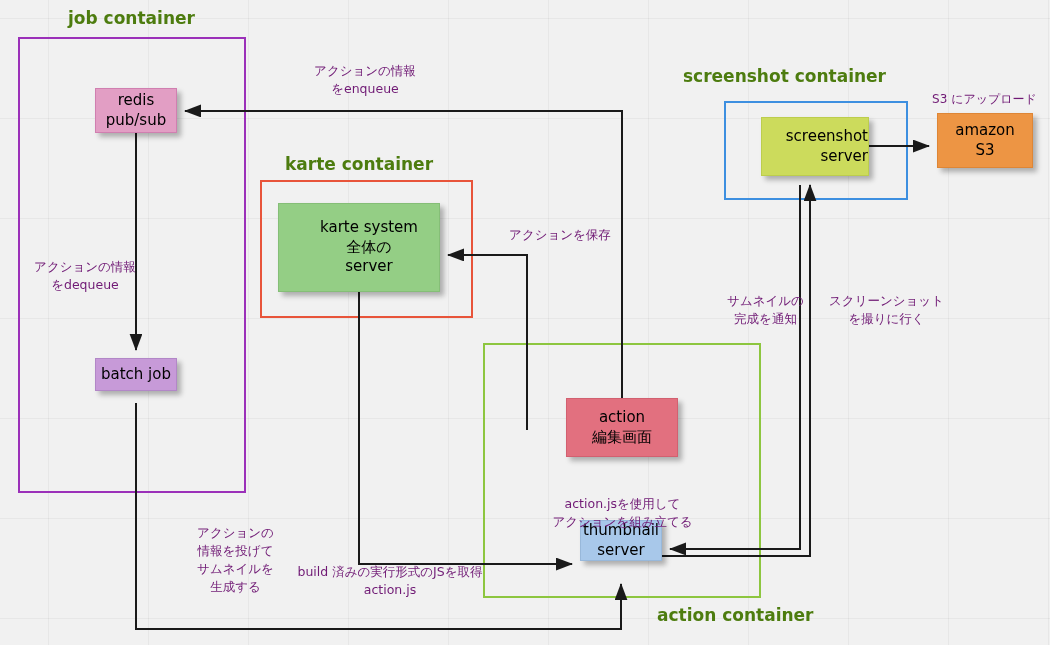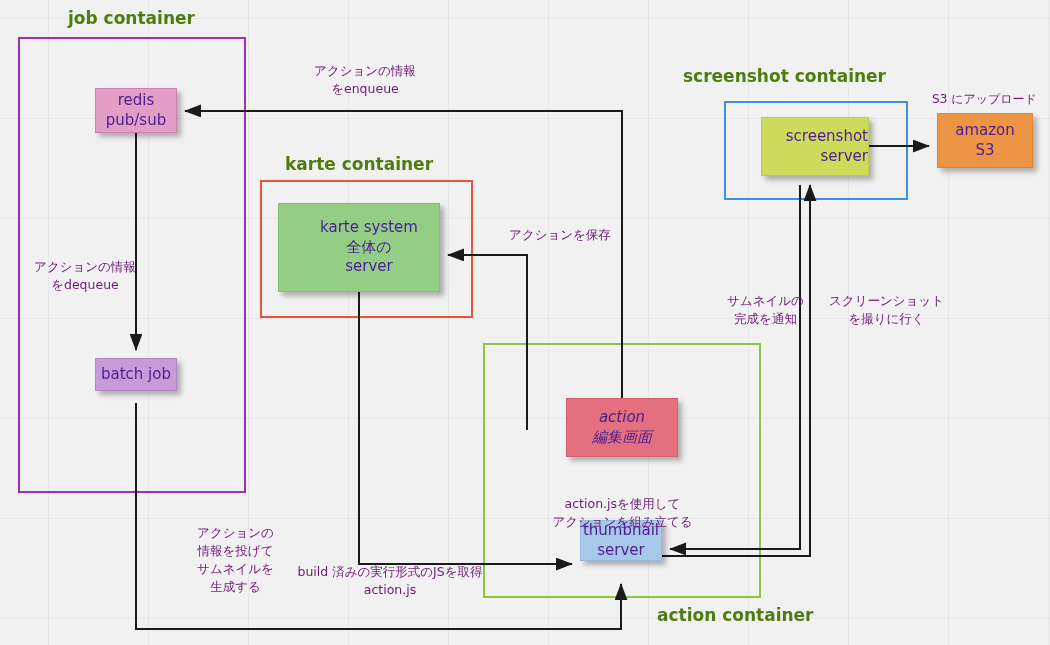--- a/index.html
+++ b/index.html
@@ -47,21 +47,21 @@
   }
   .node {
     position: absolute;
     box-sizing: border-box;
     display: flex;
     flex-direction: column;
     align-items: center;
     justify-content: center;
     text-align: center;
     font-size: 15px;
-    color: #4c1d95;
+    color: #000000;
     line-height: 1.32;
     box-shadow: 4px 4px 5px rgba(0,0,0,0.28);
   }
   .node .ln { display: block; }
   .edge-label {
     position: absolute;
     font-size: 12.5px;
     color: #701a75;
     text-align: center;
     line-height: 1.45;
@@ -132,21 +132,21 @@
   <div class="node" id="n-shot" style="left: 761px; top: 117px; width: 108px; height: 59px; background: rgb(204, 219, 92); border: 1px solid rgb(188, 205, 77); align-items: flex-end;">
     <span class="ln">screenshot</span>
     <span class="ln">server</span>
   </div>
 
   <div class="node" id="n-s3" style="left: 937px; top: 113px; width: 96px; height: 55px; background: rgb(237, 149, 68); border: 1px solid rgb(222, 134, 54);">
     <span class="ln">amazon</span>
     <span class="ln">S3</span>
   </div>
 
-  <div class="node" id="n-action" style="left: 566px; top: 398px; width: 112px; height: 59px; background: rgb(226, 112, 127); border: 1px solid rgb(210, 96, 112); font-style: italic;">
+  <div class="node" id="n-action" style="left: 566px; top: 398px; width: 112px; height: 59px; background: rgb(226, 112, 127); border: 1px solid rgb(210, 96, 112);">
     <span class="ln">action</span>
     <span class="ln">編集画面</span>
   </div>
 
   <div class="node" id="n-thumb" style="left: 580px; top: 520px; width: 82px; height: 41px; background: rgb(168, 200, 234); border: 1px solid rgb(152, 184, 218);">
     <span class="ln">thumbnail</span>
     <span class="ln">server</span>
   </div>
 
   <div class="edge-label" id="l0" style="left: 290px; top: 62px; width: 150px;">アクションの情報

